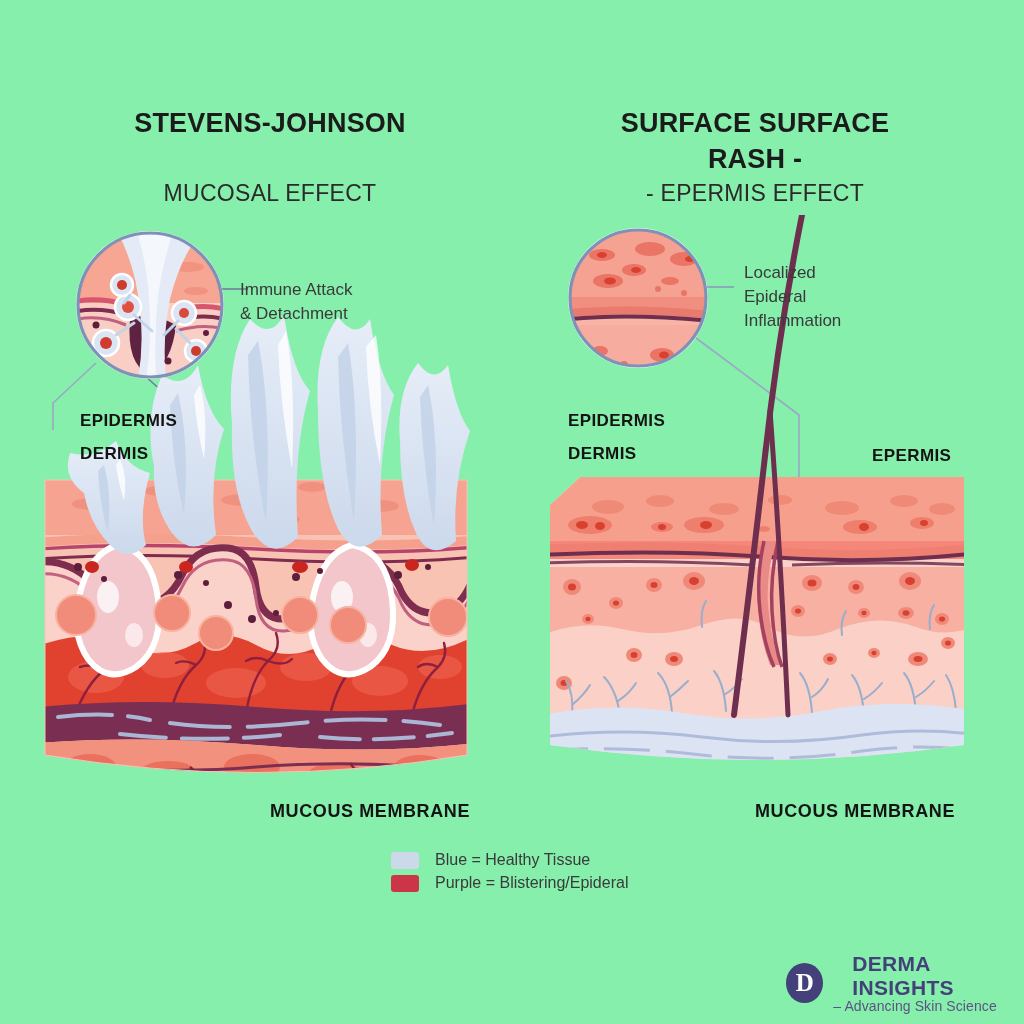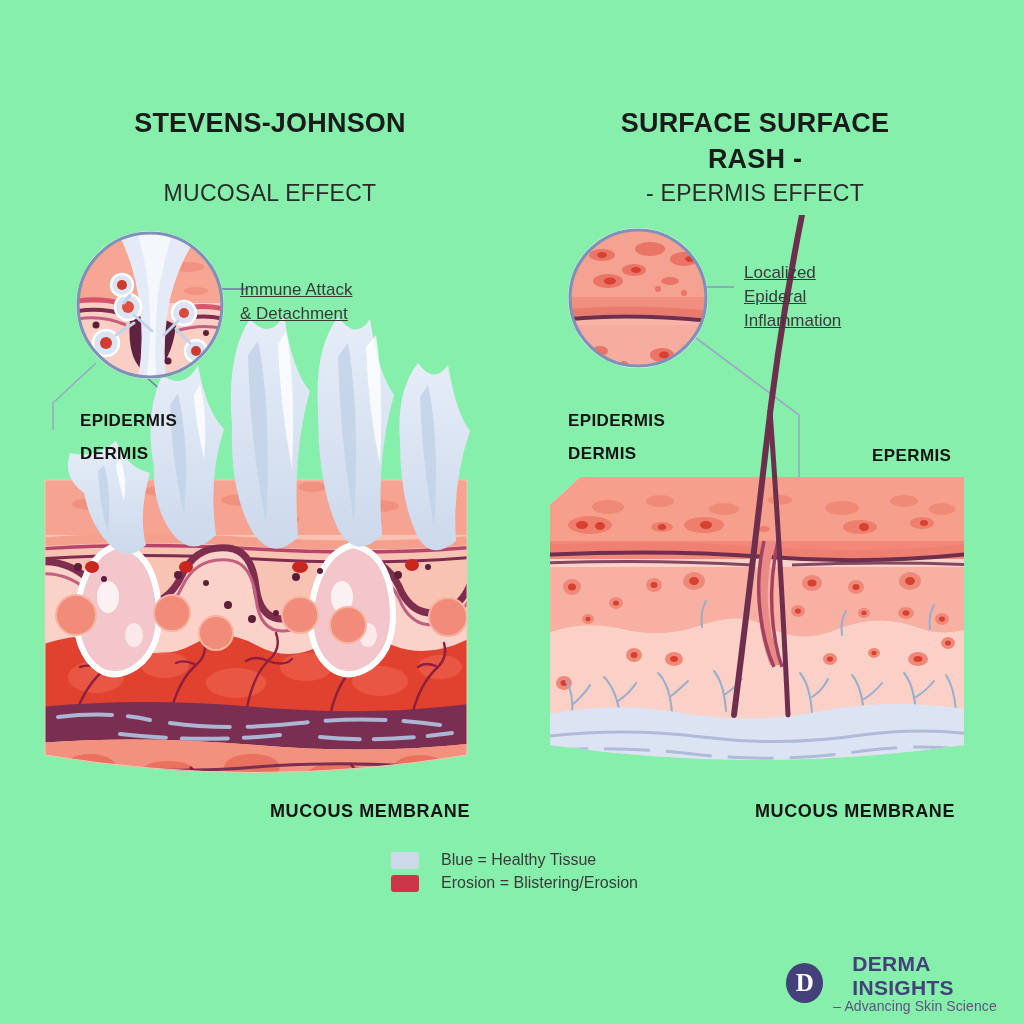--- a/index.html
+++ b/index.html
@@ -55,21 +55,20 @@
   #lbl-dermis-r    { left: 568px; top: 444px; }
   #lbl-epermis-r   { left: 872px; top: 446px; }
 
   
   .callout-text {
     position: absolute;
     font-size: 17px;
     line-height: 1.42;
     color: #3a3a3a;
     font-weight: 400;
-    text-decoration: underline;
   }
   #callout-left  { left: 240px; top: 278px; width: 175px; }
   #callout-right { left: 744px; top: 261px; width: 160px; }
 
   
   .caption {
     position: absolute;
     text-align: right;
     font-weight: 700;
     font-size: 18px;
@@ -84,21 +83,21 @@
     position: absolute;
     left: 391px;
     top: 851px;
     display: flex;
     flex-direction: column;
     gap: 5px;
   }
   .legend-row {
     display: flex;
     align-items: center;
-    gap: 22px;
+    gap: 16px;
   }
   .legend-swatch {
     width: 28px;
     height: 17px;
     border-radius: 3px;
   }
   .legend-label {
     font-size: 16px;
     color: #3a3a3a;
   }
@@ -574,21 +573,21 @@
   <div id="cap-left" class="caption">MUCOUS MEMBRANE</div>
   <div id="cap-right" class="caption">MUCOUS MEMBRANE</div>
 
   <div id="legend">
     <div class="legend-row">
       <span class="legend-swatch" id="sw0" style="background: rgb(204, 217, 232);"></span>
       <span class="legend-label">Blue = Healthy Tissue</span>
     </div>
     <div class="legend-row">
       <span class="legend-swatch" id="sw1" style="background: rgb(204, 53, 71);"></span>
-      <span class="legend-label">Erosion = Blistering/Erosion</span>
+      <span class="legend-label">Purple = Blistering/Epideral</span>
     </div>
   </div>
 
   <div id="logo">
     <div id="logo-mark" style="background: rgb(68, 64, 122);">D</div>
     <div id="logo-text">
       <div id="logo-name" style="color: rgb(68, 64, 122);">DERMA INSIGHTS</div>
       <div id="logo-tagline">– Advancing Skin Science</div>
     </div>
   </div>

